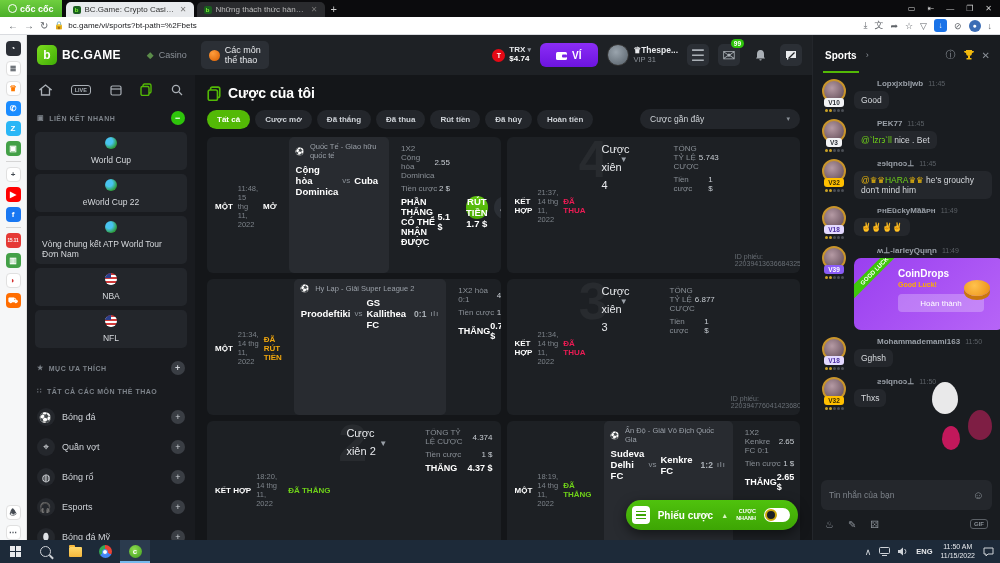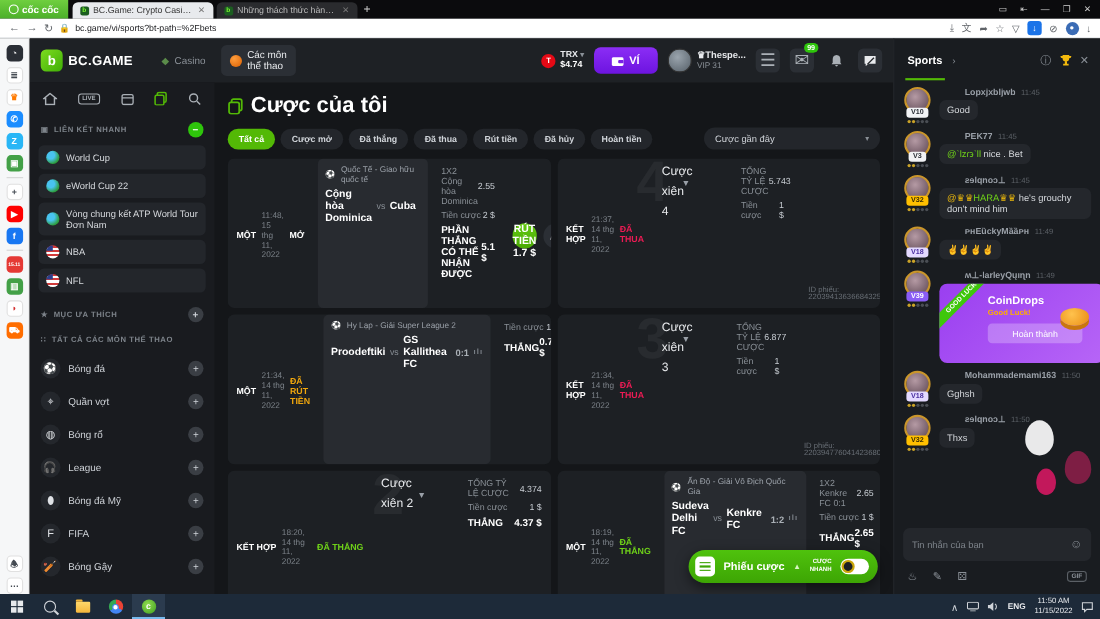--- a/index.html
+++ b/index.html
@@ -60,31 +60,31 @@
   .badge99 { position:absolute; top:-5px; right:-4px; background:#2ec50b; color:#fff; font-size:6.5px; font-weight:bold; border-radius:7px; padding:1px 3px; }
 
   
   .sidebar { width:168px; background:#191b1f; display:flex; flex-direction:column; padding:6px 8px; gap:4px; overflow:hidden; }
   .side-top { display:flex; justify-content:space-between; align-items:center; padding:2px 4px 6px; color:#aab0b6; }
   .live-pill { border:1px solid #aab0b6; border-radius:3px; font-size:5.5px; font-weight:bold; padding:1px 3px; }
   .sec-hd { display:flex; align-items:center; gap:5px; color:#7d838a; font-size:7px; font-weight:bold; letter-spacing:.5px; padding:5px 2px 3px; }
   .sec-hd .grow { flex:1; }
   .cir-btn { width:14px; height:14px; border-radius:50%; background:#3a3e44; color:#cfd3d8; font-size:9px; display:flex; align-items:center; justify-content:center; }
   .cir-btn.green { background:#2ec50b; color:#fff; }
-  .qlink { background:#23262b; border-radius:5px; display:flex; align-items:center; gap:6px; padding:5px 7px; color:#d6d9dd; font-size:8.5px; }
+  .qlink { background:#23262b; border-radius:5px; display:flex; align-items:center; gap:6px; padding:5px 7px; color:#d6d9dd; font-size:8.5px;flex-direction:column; }
   .globe { width:12px; height:12px; border-radius:50%; background:radial-gradient(circle at 35% 35%,#49c3f0 30%,#2e9e3f 70%); flex:0 0 12px; }
   .usflag { width:12px; height:12px; border-radius:50%; flex:0 0 12px; background:repeating-linear-gradient(180deg,#d03a3a 0 2px,#fff 2px 4px); position:relative; overflow:hidden; }
   .usflag:before { content:""; position:absolute; left:0; top:0; width:6px; height:5px; background:#2b3f8c; }
   .sport-row { display:flex; align-items:center; gap:7px; padding:6px 2px; color:#cfd3d8; font-size:9px; }
   .sport-ico { width:18px; height:18px; border-radius:50%; background:#24272c; color:#dfe2e6; font-size:10px; display:flex; align-items:center; justify-content:center; flex:0 0 18px; }
   .sport-row .grow, .qlink .grow { flex:1; }
 
   
   .main { flex:1; min-width:0; position:relative; padding:10px 12px 0; display:flex; flex-direction:column; overflow:hidden; }
-  .main-title { display:flex; align-items:center; gap:7px; color:#fff; font-size:20px; font-weight:bold; padding-bottom:8px; }
+  .main-title { display:flex; align-items:center; gap:7px; color:#fff; font-size:14px; font-weight:bold; padding-bottom:8px; }
   .doc-ico { color:#53b906; }
   .filter-row { display:flex; align-items:center; gap:5px; padding-bottom:8px; }
   .pill { height:19px; border-radius:10px; background:#23262b; color:#cfd3d8; font-size:8px; font-weight:bold; padding:0 10px; display:flex; align-items:center; white-space:nowrap; }
   .pill.active { background:#53b906; color:#fff; }
   .sortbox { margin-left:auto; width:160px; height:20px; background:#23262b; border-radius:10px; color:#cfd3d8; font-size:8.5px; display:flex; align-items:center; padding:0 10px; }
   .sortbox .grow { flex:1; }
   .cards { display:grid; grid-template-columns:1fr 1fr; gap:6px; flex:1; overflow:hidden; align-content:start; }
   .card { background:#1d2024; border-radius:6px; overflow:hidden; display:flex; flex-direction:row; min-height:136px; position:relative; }
   .card-head { display:flex; align-items:center; gap:5px; padding:6px 8px 4px; }
   .ctype { color:#fff; font-size:8px; font-weight:bold; }
@@ -384,21 +384,21 @@
                   <span class="grow">Quần vợt</span>
                   <span class="cir-btn">+</span>
                 </div>
                 <div class="sport-row">
                   <span class="sport-ico">◍</span>
                   <span class="grow">Bóng rổ</span>
                   <span class="cir-btn">+</span>
                 </div>
                 <div class="sport-row">
                   <span class="sport-ico">🎧</span>
-                  <span class="grow">League</span>
+                  <span class="grow">Esports</span>
                   <span class="cir-btn">+</span>
                 </div>
                 <div class="sport-row">
                   <span class="sport-ico">⬮</span>
                   <span class="grow">Bóng đá Mỹ</span>
                   <span class="cir-btn">+</span>
                 </div>
                 <div class="sport-row">
                   <span class="sport-ico">F</span>
                   <span class="grow">FIFA</span>
@@ -521,20 +521,24 @@
                     <div class="teams">
                       <span>Proodeftiki</span>
                       <span class="vs">vs</span>
                       <span>GS Kallithea FC</span>
                       <span class="grow"></span>
                       <span class="score">0:1</span>
                       <span class="stats-ico">ılı</span>
                     </div>
                   </div>
                   <div class="crows">
+                    <div class="crow">
+                      <span class="lb">1X2 hòa  0:1</span>
+                      <span class="vl">4.4</span>
+                    </div>
                     <div class="crow">
                       <span class="lb">Tiền cược</span>
                       <span class="vl">1 $</span>
                     </div>
                     <div class="crow bold">
                       <span class="lb">THẮNG</span>
                       <span class="vl">0.75 $</span>
                     </div>
                   </div>
                   <div class="card-id">

